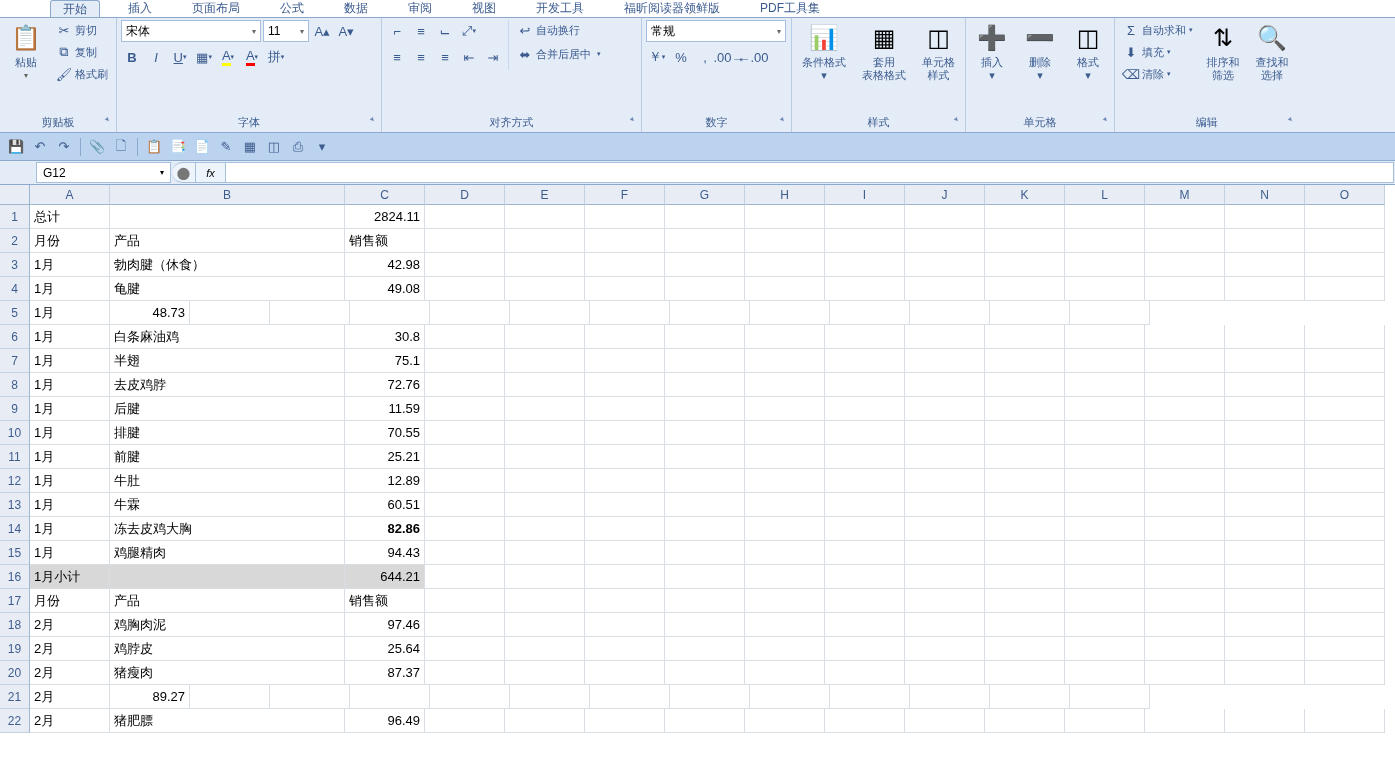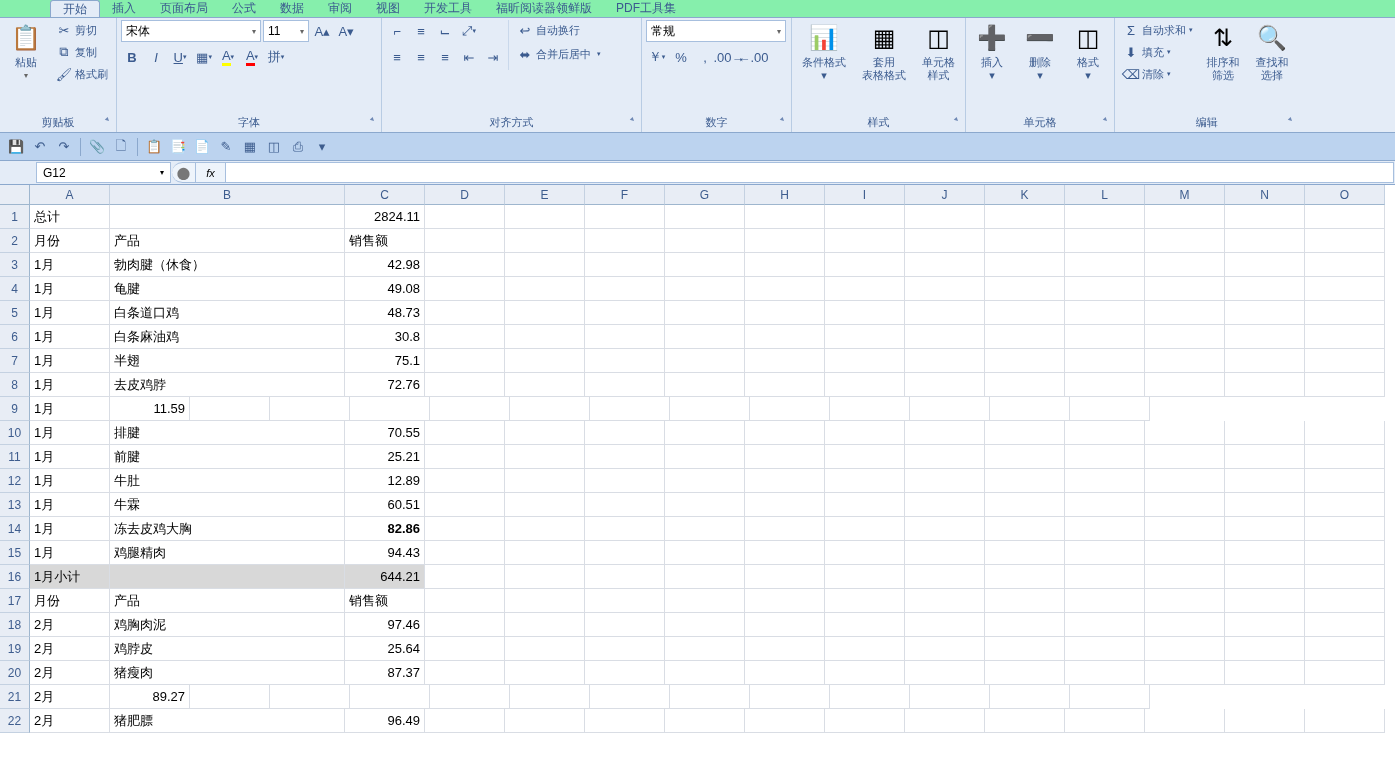--- a/index.html
+++ b/index.html
@@ -1,18 +1,18 @@
 <!DOCTYPE html>
 <html><head>
 <meta charset="utf-8">
 <style>
 * { box-sizing: border-box; margin: 0; padding: 0; font-family: "SimSun", "宋体", sans-serif; }
 body { background: #c6dbf7; overflow: hidden; font-size: 12px; }
 
-.tabs { display: flex; height: 18px; background: #86efac; padding-left: 50px; gap: 0; border-bottom: 1px solid #8ba8cd; }
+.tabs { display: flex; height: 18px; background: #ffffff; padding-left: 50px; gap: 16px; border-bottom: 1px solid #8ba8cd; }
 .tab { padding: 0 12px; font-size: 12px; color: #3b5b8f; cursor: pointer; line-height: 16px; }
 .tab.active { background: #e4ecf7; border: 1px solid #8ba8cd; border-bottom: none; border-radius: 3px 3px 0 0; }
 
 .ribbon { display: flex; background: #e4ecf7; height: 115px; border-bottom: 1px solid #8ba8cd; }
 .group { border-right: 1px solid #b8cce4; display: flex; flex-direction: column; padding: 2px 4px 0 4px; }
 .group-body { flex: 1; display: flex; gap: 4px; align-items: flex-start; }
 .group-label { text-align: center; font-size: 11px; color: #3b5b8f; padding: 2px 0; position: relative; }
 .group-label::after { content: "▸"; position: absolute; right: 2px; font-size: 8px; color: #6f89b5; transform: rotate(45deg); }
 
 .vbtn { display: flex; flex-direction: column; align-items: center; justify-content: center; padding: 2px 6px; cursor: pointer; border-radius: 3px; gap: 2px; }
@@ -397,21 +397,20 @@
             <div class="cell" style="width: 80px;"></div>
             <div class="cell" style="width: 80px;"></div>
             <div class="cell" style="width: 80px;"></div>
             <div class="cell" style="width: 80px;"></div>
             <div class="cell" style="width: 80px;"></div>
             <div class="cell" style="width: 80px;"></div>
             <div class="cell" style="width: 80px;"></div>
           </div>
           <div class="grid-row">
             <div class="cell" style="width: 80px;">1月</div>
-            <div class="cell" style="width: 235px;">白条道口鸡</div>
             <div class="cell num" style="width: 80px;">48.73</div>
             <div class="cell" style="width: 80px;"></div>
             <div class="cell" style="width: 80px;"></div>
             <div class="cell" style="width: 80px;"></div>
             <div class="cell" style="width: 80px;"></div>
             <div class="cell" style="width: 80px;"></div>
             <div class="cell" style="width: 80px;"></div>
             <div class="cell" style="width: 80px;"></div>
             <div class="cell" style="width: 80px;"></div>
             <div class="cell" style="width: 80px;"></div>
@@ -465,20 +464,21 @@
             <div class="cell" style="width: 80px;"></div>
             <div class="cell" style="width: 80px;"></div>
             <div class="cell" style="width: 80px;"></div>
             <div class="cell" style="width: 80px;"></div>
             <div class="cell" style="width: 80px;"></div>
             <div class="cell" style="width: 80px;"></div>
             <div class="cell" style="width: 80px;"></div>
           </div>
           <div class="grid-row">
             <div class="cell" style="width: 80px;">1月</div>
+            <div class="cell" style="width: 235px;">后腱</div>
             <div class="cell num" style="width: 80px;">11.59</div>
             <div class="cell" style="width: 80px;"></div>
             <div class="cell" style="width: 80px;"></div>
             <div class="cell" style="width: 80px;"></div>
             <div class="cell" style="width: 80px;"></div>
             <div class="cell" style="width: 80px;"></div>
             <div class="cell" style="width: 80px;"></div>
             <div class="cell" style="width: 80px;"></div>
             <div class="cell" style="width: 80px;"></div>
             <div class="cell" style="width: 80px;"></div>

